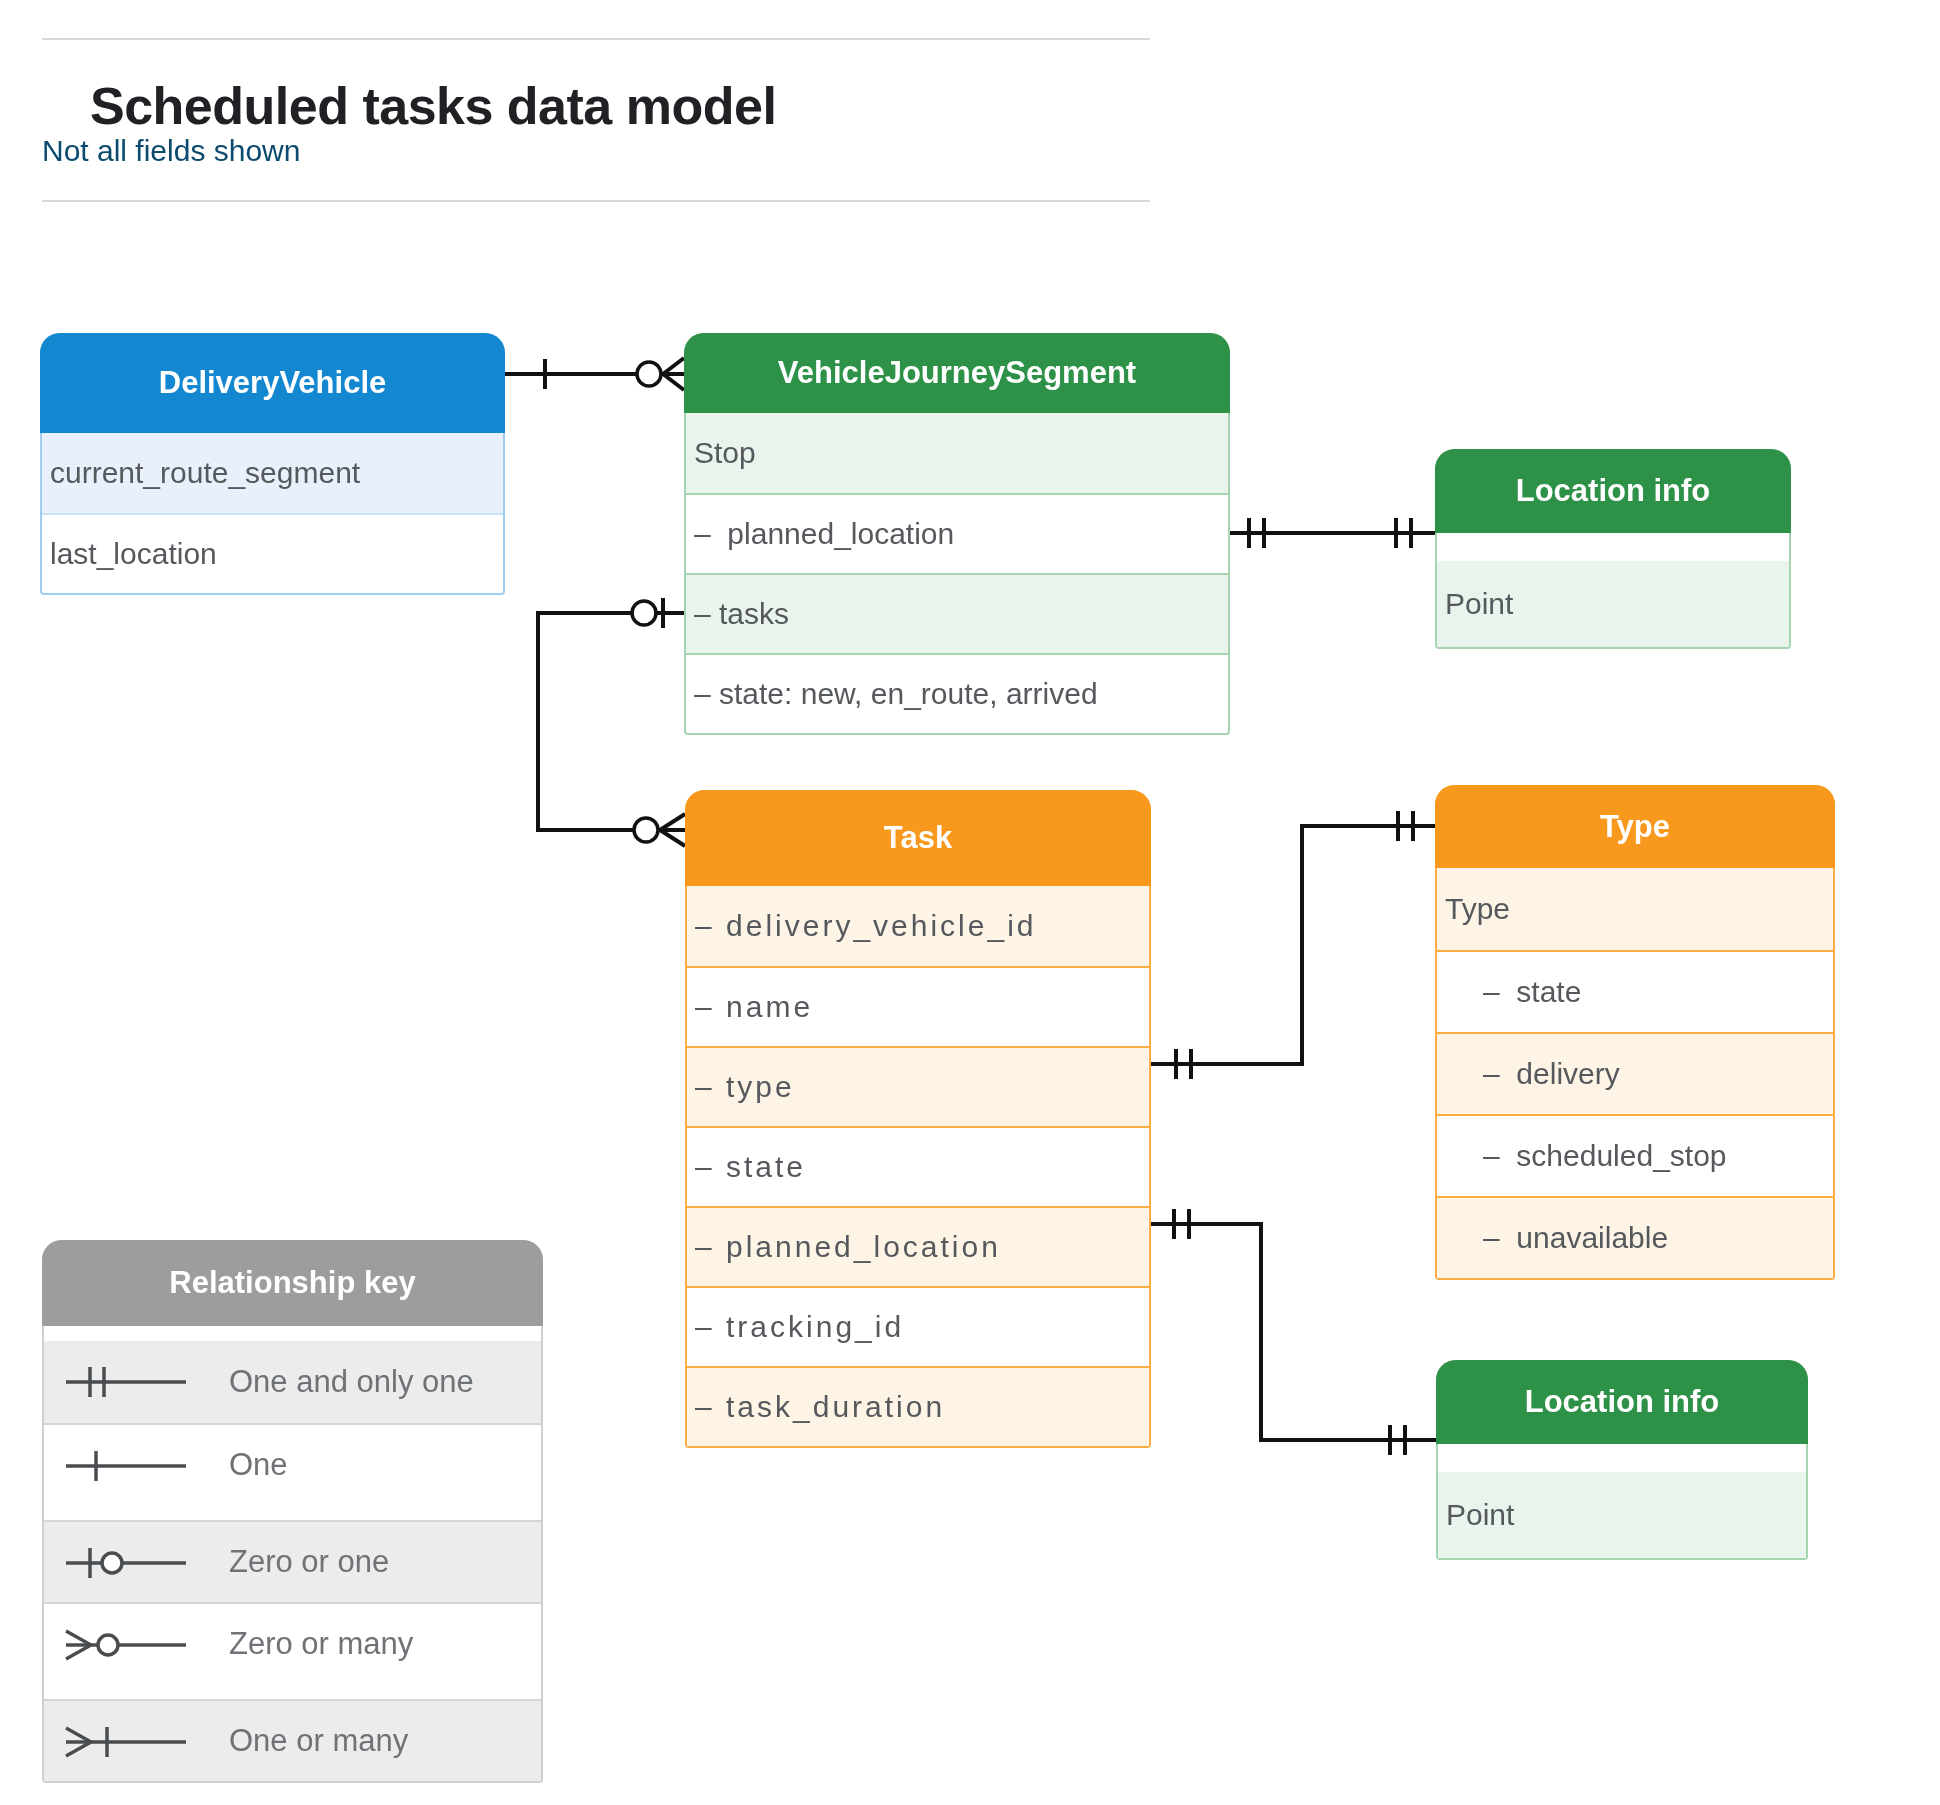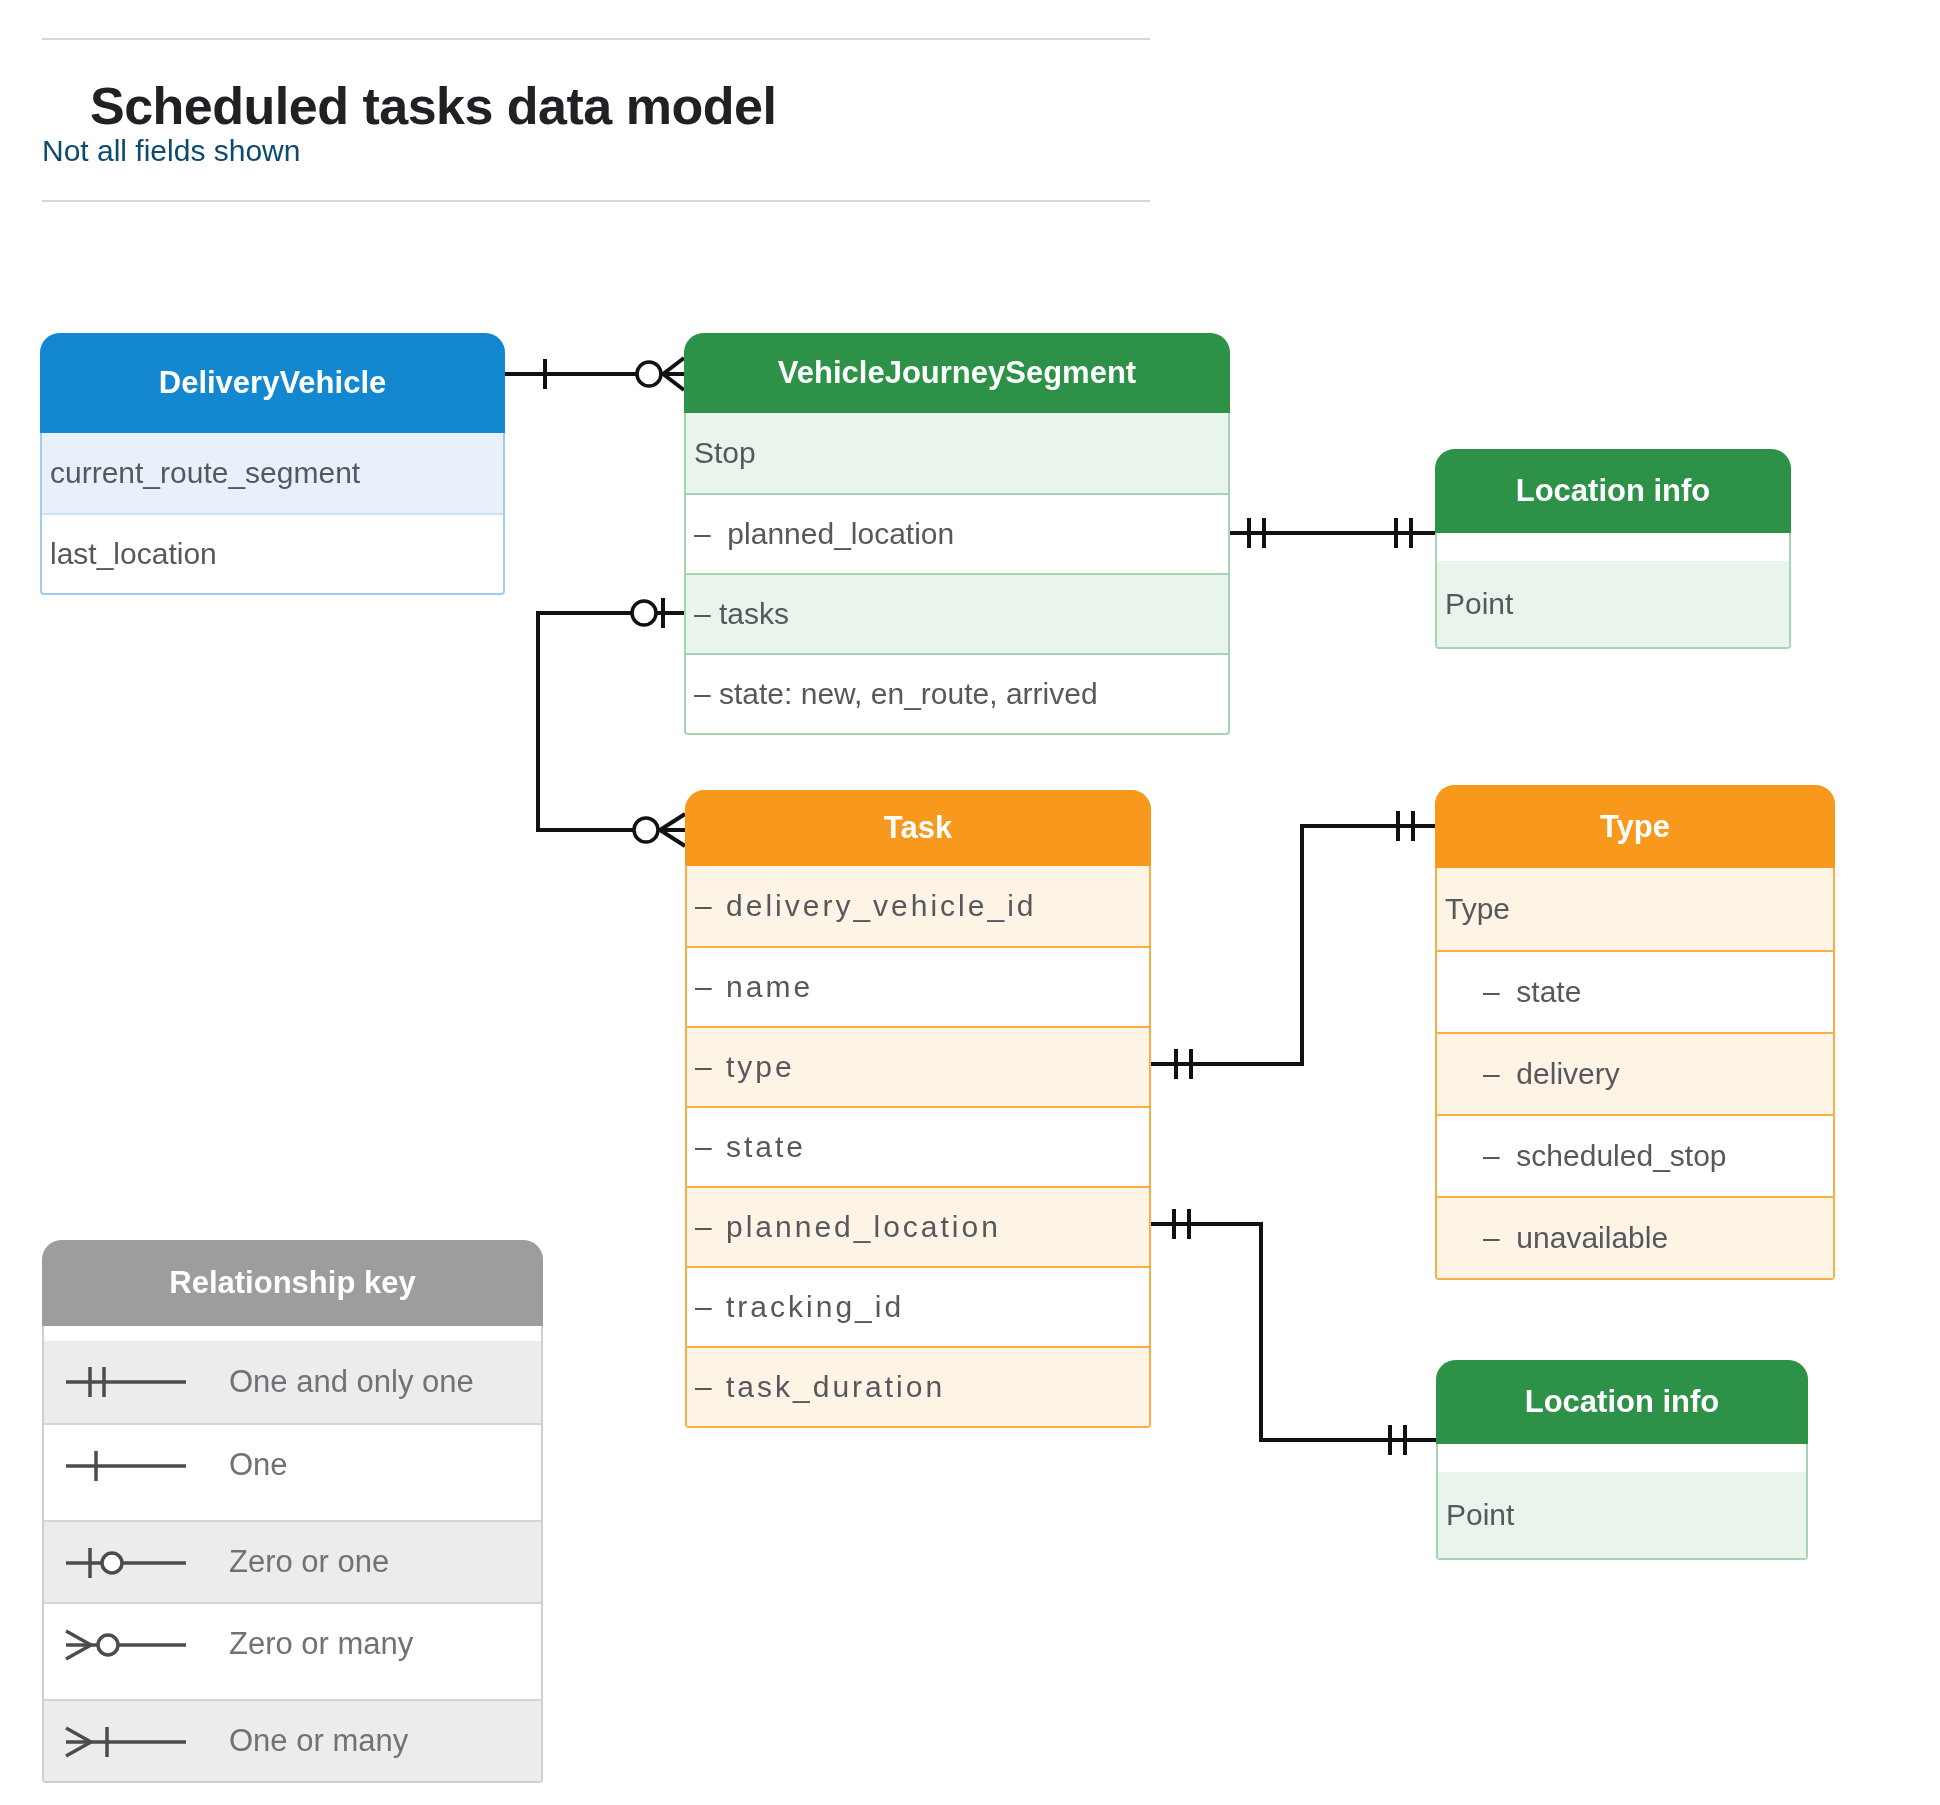--- a/index.html
+++ b/index.html
@@ -33,21 +33,21 @@
 
   .green{border-color:var(--green-border);}
   .green header{background:var(--green);height:80px;}
   .green .row{height:80px;border-color:var(--green-border);}
   .green .tint{background:var(--green-tint);}
 
   .loc header{height:84px;}
   .loc .row{height:86px;margin-top:28px;}
 
   .orange{border-color:var(--orange-border);}
-  .orange header{background:var(--orange);height:76px;}
+  .orange header{background:var(--orange);height:96px;}
   .orange .row{height:80px;border-color:var(--orange-border);}
   .orange .tint{background:var(--orange-tint);}
 
   .typetbl header{height:83px;}
   .typetbl .row{height:82px;}
   .mono{letter-spacing:3px;}
   .indent{padding-left:46px;}
 
   .legend{border-color:var(--gray-border);}
   .legend header{background:var(--gray);height:86px;}

